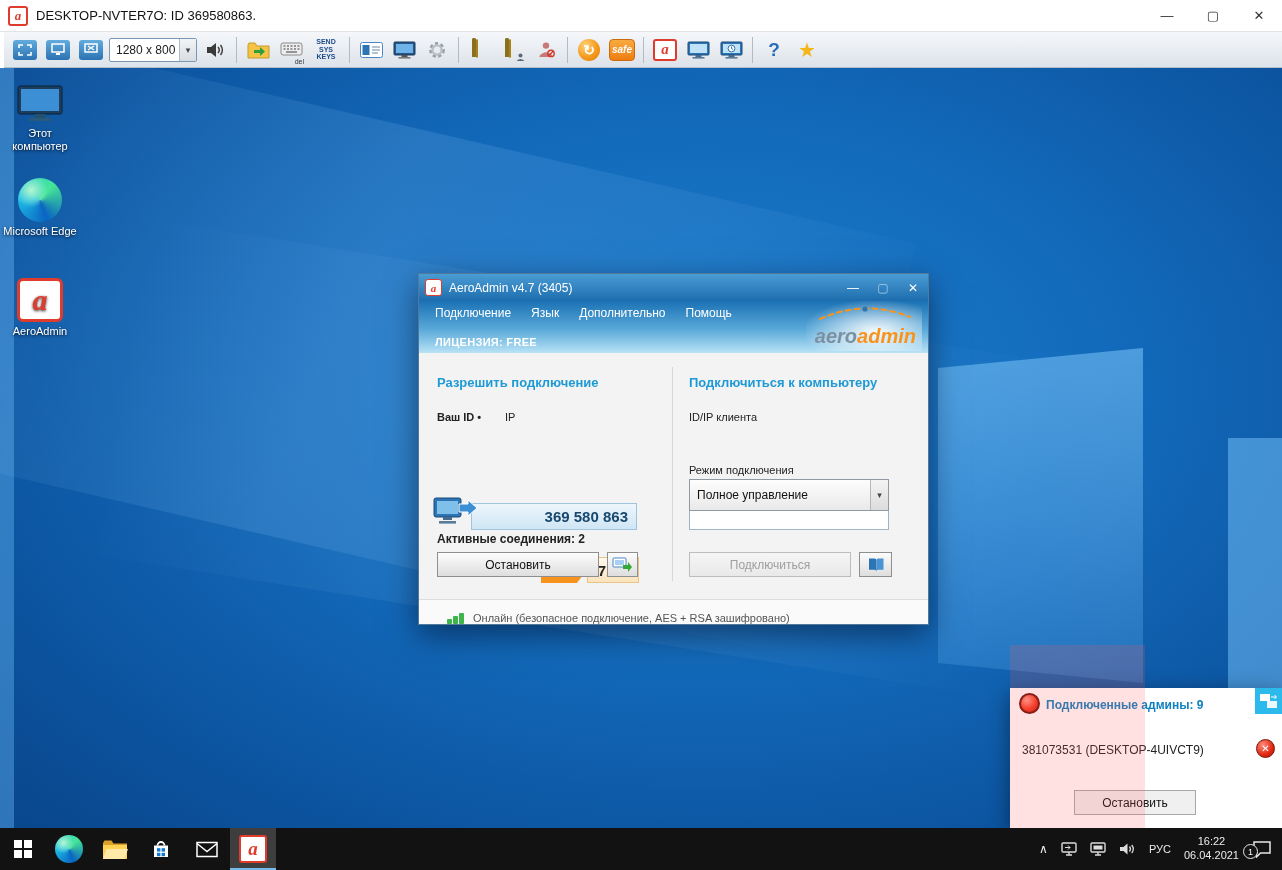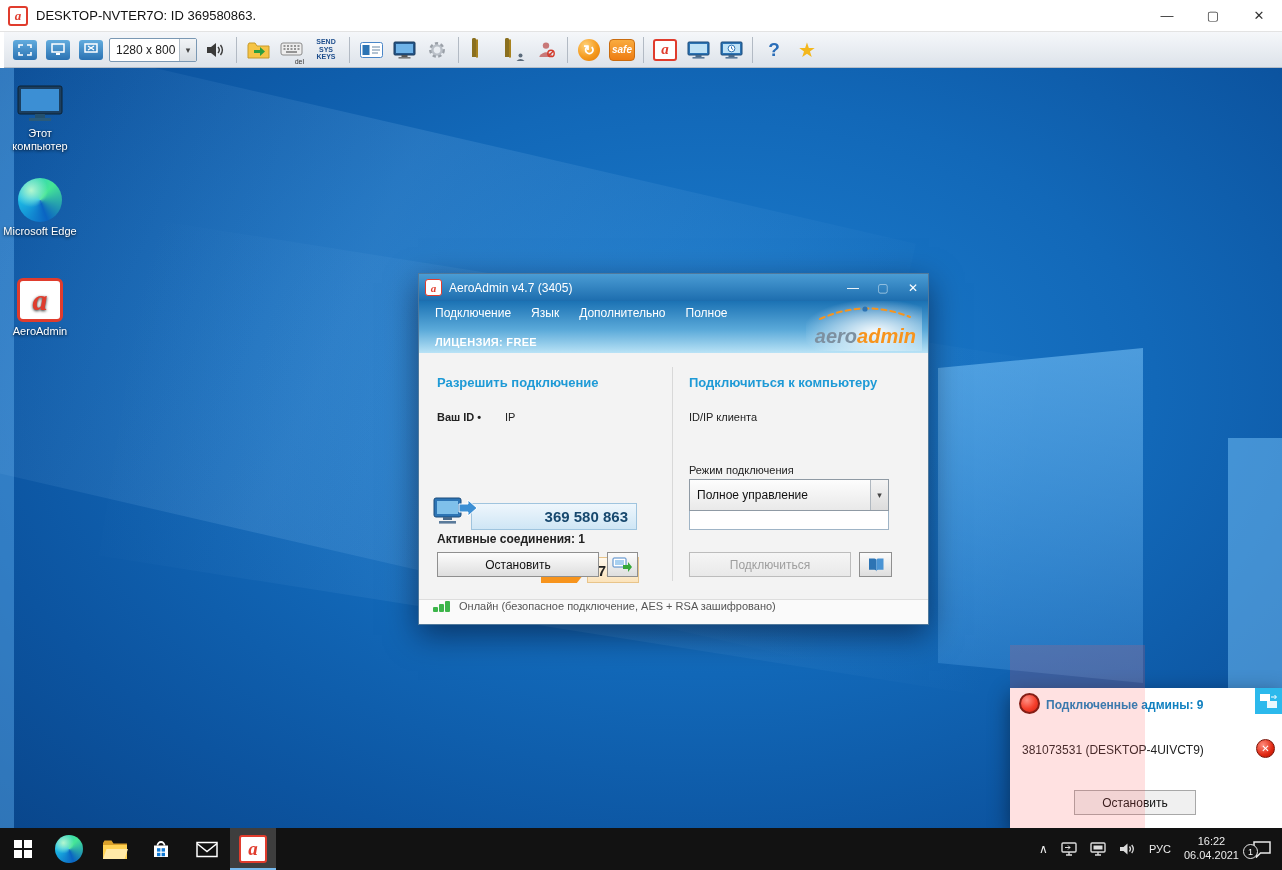--- a/index.html
+++ b/index.html
@@ -94,21 +94,21 @@
   .btn { background:linear-gradient(#fcfcfc,#dedede); border:1px solid #8f8f8f; font-size:12px; color:#111;
     display:flex; align-items:center; justify-content:center; cursor:default; }
   .btn.disabled { background:linear-gradient(#f5f5f5,#e9e9e9); border-color:#bcbcbc; color:#9e9e9e; }
   .txt-input { position:absolute; left:270px; top:150px; width:200px; height:27px; border:1px solid #9fb4c6;
     background:#fff; font-size:12px; padding:0 6px; font-family:"Liberation Sans",sans-serif; }
   .mode-select { position:absolute; left:270px; top:203px; width:200px; height:32px; background:linear-gradient(#fdfdfd,#e9e9e9);
     border:1px solid #8f9aa4; display:flex; align-items:center; font-size:12px; color:#111; padding-left:7px; }
   .mode-arrow { margin-left:auto; width:18px; height:100%; border-left:1px solid #b0b8c0;
     background:linear-gradient(#f4f4f4,#dcdcdc); display:flex; align-items:center; justify-content:center; font-size:9px; color:#444; }
   .aa-status { position:absolute; bottom:0; left:0; width:100%; height:25px; background:#fafafa;
-    border-top:1px solid #ddd; display:flex; align-items:flex-start; padding-left:14px; }
+    border-top:1px solid #ddd; display:flex; align-items:flex-end; padding-left:28px; }
   .aa-status .txt { font-size:11px; color:#555; margin-left:9px; }
   .bars { display:flex; align-items:flex-end; gap:1px; height:12px; }
   .bars i { display:block; width:5px; background:#3cb54a; border-radius:1px; }
 
   
   .share-overlay { position:absolute; left:1010px; top:577px; width:135px; height:211px;
     background:rgba(255,90,90,.18); pointer-events:none; z-index:7; }
   .admins { position:absolute; left:1010px; top:620px; width:272px; height:140px; background:#fff;
     box-shadow:0 6px 20px rgba(0,0,0,.45); z-index:6; }
   .adm-title { position:absolute; left:36px; top:10px; font-size:12px; font-weight:bold; color:#1080c0; }
@@ -382,21 +382,21 @@
               <span>✕</span>
             </div>
         </div>
       </div>
 
       <div class="aa-header">
         <div class="aa-menu">
           <span>Подключение</span>
           <span>Язык</span>
           <span>Дополнительно</span>
-          <span>Полное</span>
+          <span>Помощь</span>
         </div>
         <span class="aa-license">ЛИЦЕНЗИЯ: FREE</span>
         <div class="aa-logo">
           <svg style="position:absolute;left:10px;top:4px" width="98" height="16" viewBox="0 0 98 16">
             <path d="M4 14 Q49 -6 94 12" fill="none" stroke="#f7941d" stroke-width="2" stroke-dasharray="5 4" stroke-linecap="round"></path>
             <circle cx="49" cy="4" r="2.6" fill="#2d74b4"></circle>
             </svg>
           <div class="logo-text"><span class="lg-aero">aero</span><span class="lg-admin">admin</span></div>
         </div>
       </div>
@@ -414,21 +414,21 @@
               <rect x="10" y="20" width="9" height="3" fill="#4a6a8a"></rect>
               <rect x="6" y="24" width="17" height="2.6" fill="#5a7a9a"></rect>
               <polygon points="26,7 35,7 35,3 44,11 35,19 35,15 26,15" fill="#3c8fd4" stroke="#fff" stroke-width="1"></polygon>
             </svg>
           </span>
         <div class="id-field">369 580 863</div>
 
         <div class="pin-badge">PIN</div>
         <div class="pin-box">7103</div>
 
-        <span class="lbl" style="left:18px;top:179px;font-weight:bold;font-size:12px">Активные соединения: 1</span>
+        <span class="lbl" style="left:18px;top:179px;font-weight:bold;font-size:12px">Активные соединения: 2</span>
         <div class="btn" style="position:absolute;left:18px;top:199px;width:162px;height:25px">Остановить</div>
         <div class="btn" style="position:absolute;left:188px;top:199px;width:31px;height:25px">
           <span>
             <svg width="21" height="16" viewBox="0 0 21 16">
                 <rect x="1" y="1" width="13" height="9" rx="1" fill="#fff" stroke="#4a86c8"></rect>
                 <rect x="3" y="3" width="9" height="5" fill="#a8d0f0"></rect>
                 <polygon points="11,8 16,8 16,5 20,10 16,15 16,12 11,12" fill="#35a83a"></polygon>
               </svg>
             </span>
           </div>

